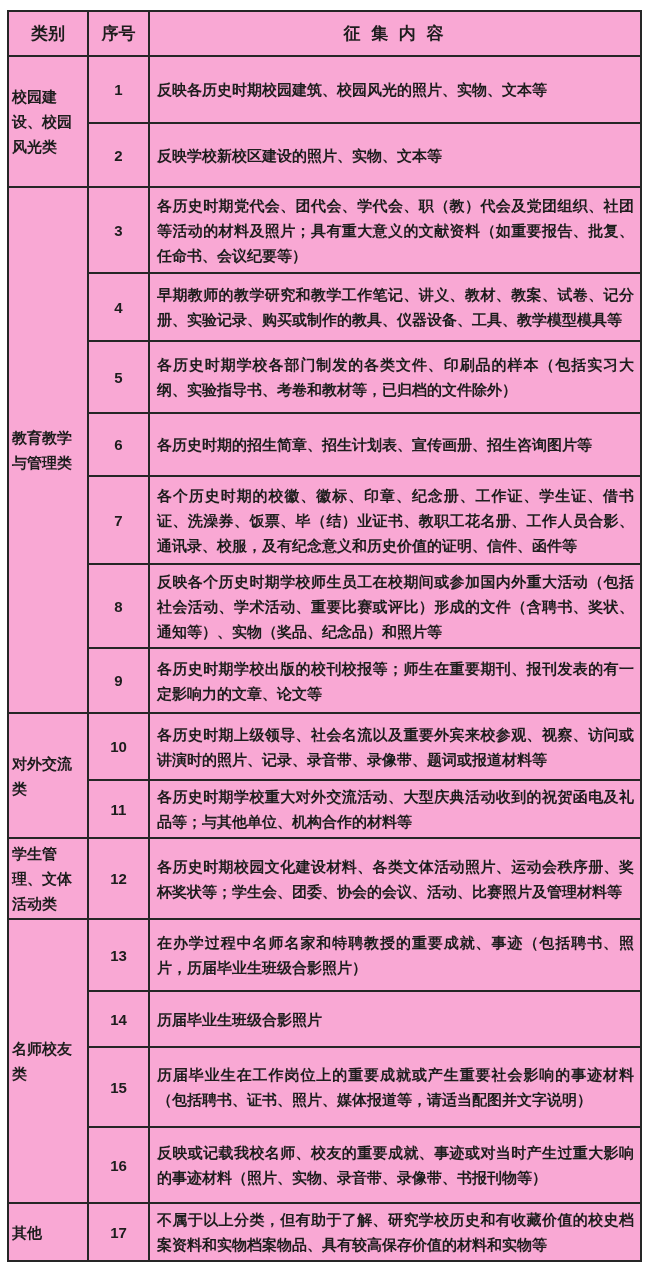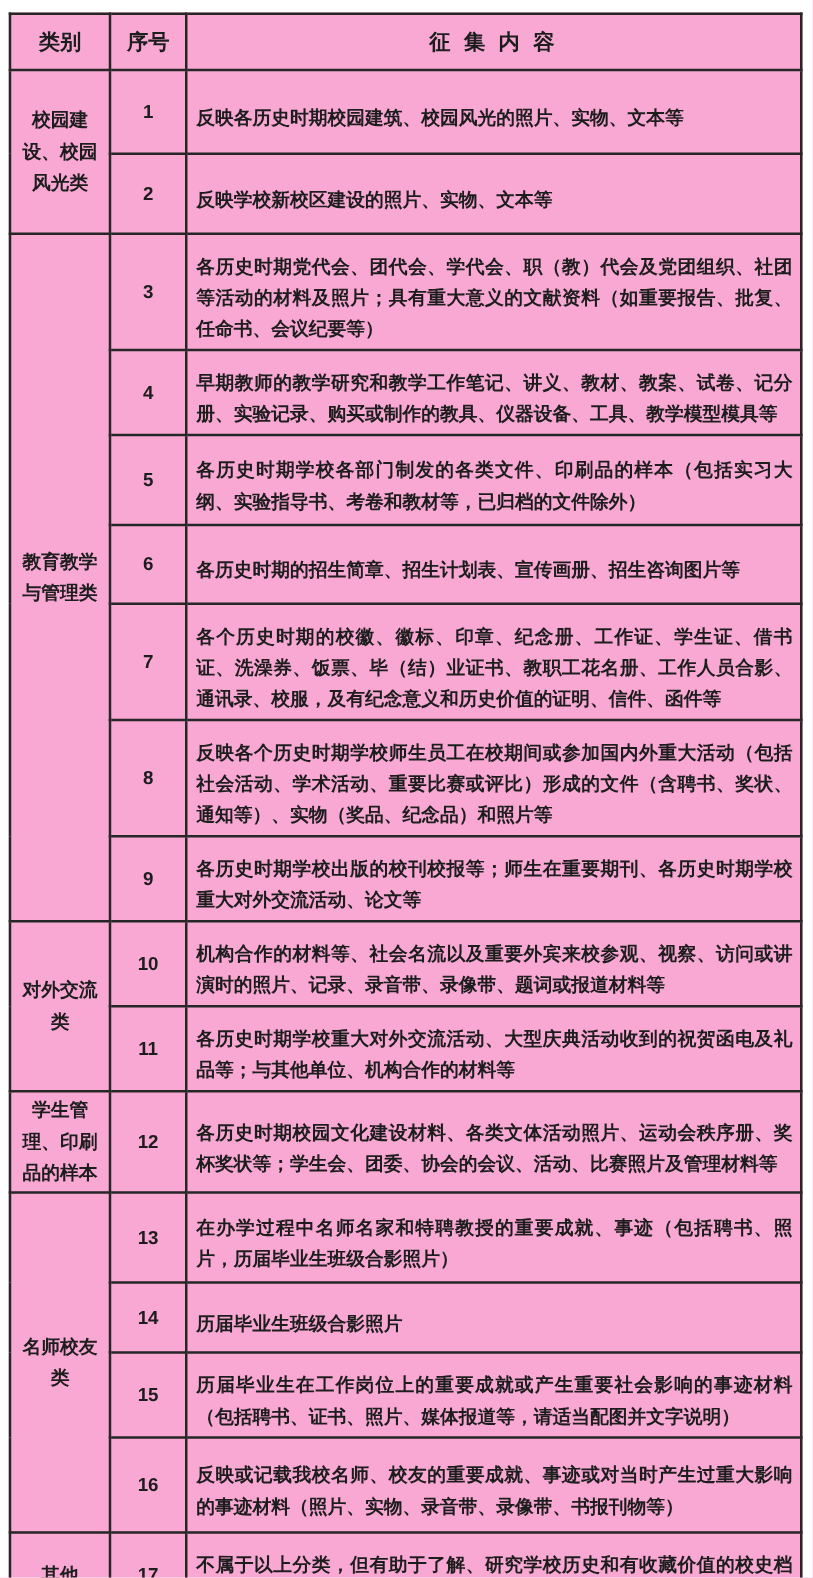--- a/index.html
+++ b/index.html
@@ -34,34 +34,33 @@
   }
   th.hdr {
     font-size: 17px;
     text-align: center;
     padding: 2px;
   }
   th.hdr-content {
     letter-spacing: 3px;
   }
   td.cat {
-    text-align: center;
     font-size: 15px;
     line-height: 25px;
     padding: 2px 3px;
   }
   td.num {
     text-align: center;
     font-size: 15px;
     padding: 2px;
   }
   td.content {
     font-size: 15px;
     line-height: 25px;
-    padding: 13px 6px 3px 7px;
+    padding: 3px 6px 3px 7px;
     text-align: justify;
     text-justify: inter-ideograph;
   }
 </style>
 </head>
 <body>
 
 <div class="page">
   <table class="collection-table">
     <colgroup>
@@ -106,46 +105,46 @@
       <tr style="height:88px">
         <td class="num">7</td>
         <td class="content">各个历史时期的校徽、徽标、印章、纪念册、工作证、学生证、借书证、洗澡券、饭票、毕（结）业证书、教职工花名册、工作人员合影、通讯录、校服，及有纪念意义和历史价值的证明、信件、函件等</td>
       </tr>
       <tr style="height:84px">
         <td class="num">8</td>
         <td class="content">反映各个历史时期学校师生员工在校期间或参加国内外重大活动（包括社会活动、学术活动、重要比赛或评比）形成的文件（含聘书、奖状、通知等）、实物（奖品、纪念品）和照片等</td>
       </tr>
       <tr style="height:65px">
         <td class="num">9</td>
-        <td class="content">各历史时期学校出版的校刊校报等；师生在重要期刊、各历史时期学校重大对外交流活动、论文等</td>
+        <td class="content">各历史时期学校出版的校刊校报等；师生在重要期刊、报刊发表的有一定影响力的文章、论文等</td>
       </tr>
       <tr style="height:67px">
         <td class="cat" rowspan="2">对外交流类</td>
         <td class="num">10</td>
-        <td class="content">机构合作的材料等、社会名流以及重要外宾来校参观、视察、访问或讲演时的照片、记录、录音带、录像带、题词或报道材料等</td>
+        <td class="content">各历史时期上级领导、社会名流以及重要外宾来校参观、视察、访问或讲演时的照片、记录、录音带、录像带、题词或报道材料等</td>
       </tr>
       <tr style="height:47px">
         <td class="num">11</td>
         <td class="content">各历史时期学校重大对外交流活动、大型庆典活动收到的祝贺函电及礼品等；与其他单位、机构合作的材料等</td>
       </tr>
       <tr style="height:71px">
-        <td class="cat" rowspan="1">学生管理、印刷品的样本</td>
+        <td class="cat" rowspan="1">学生管理、文体活动类</td>
         <td class="num">12</td>
         <td class="content">各历史时期校园文化建设材料、各类文体活动照片、运动会秩序册、奖杯奖状等；学生会、团委、协会的会议、活动、比赛照片及管理材料等</td>
       </tr>
       <tr style="height:72px">
         <td class="cat" rowspan="4">名师校友类</td>
         <td class="num">13</td>
         <td class="content">在办学过程中名师名家和特聘教授的重要成就、事迹（包括聘书、照片，历届毕业生班级合影照片）</td>
       </tr>
       <tr style="height:56px">
         <td class="num">14</td>
         <td class="content">历届毕业生班级合影照片</td>
       </tr>
-      <tr style="height:60px">
+      <tr style="height:80px">
         <td class="num">15</td>
         <td class="content">历届毕业生在工作岗位上的重要成就或产生重要社会影响的事迹材料（包括聘书、证书、照片、媒体报道等，请适当配图并文字说明）</td>
       </tr>
       <tr style="height:76px">
         <td class="num">16</td>
         <td class="content">反映或记载我校名师、校友的重要成就、事迹或对当时产生过重大影响的事迹材料（照片、实物、录音带、录像带、书报刊物等）</td>
       </tr>
       <tr style="height:50px">
         <td class="cat" rowspan="1">其他</td>
         <td class="num">17</td>

